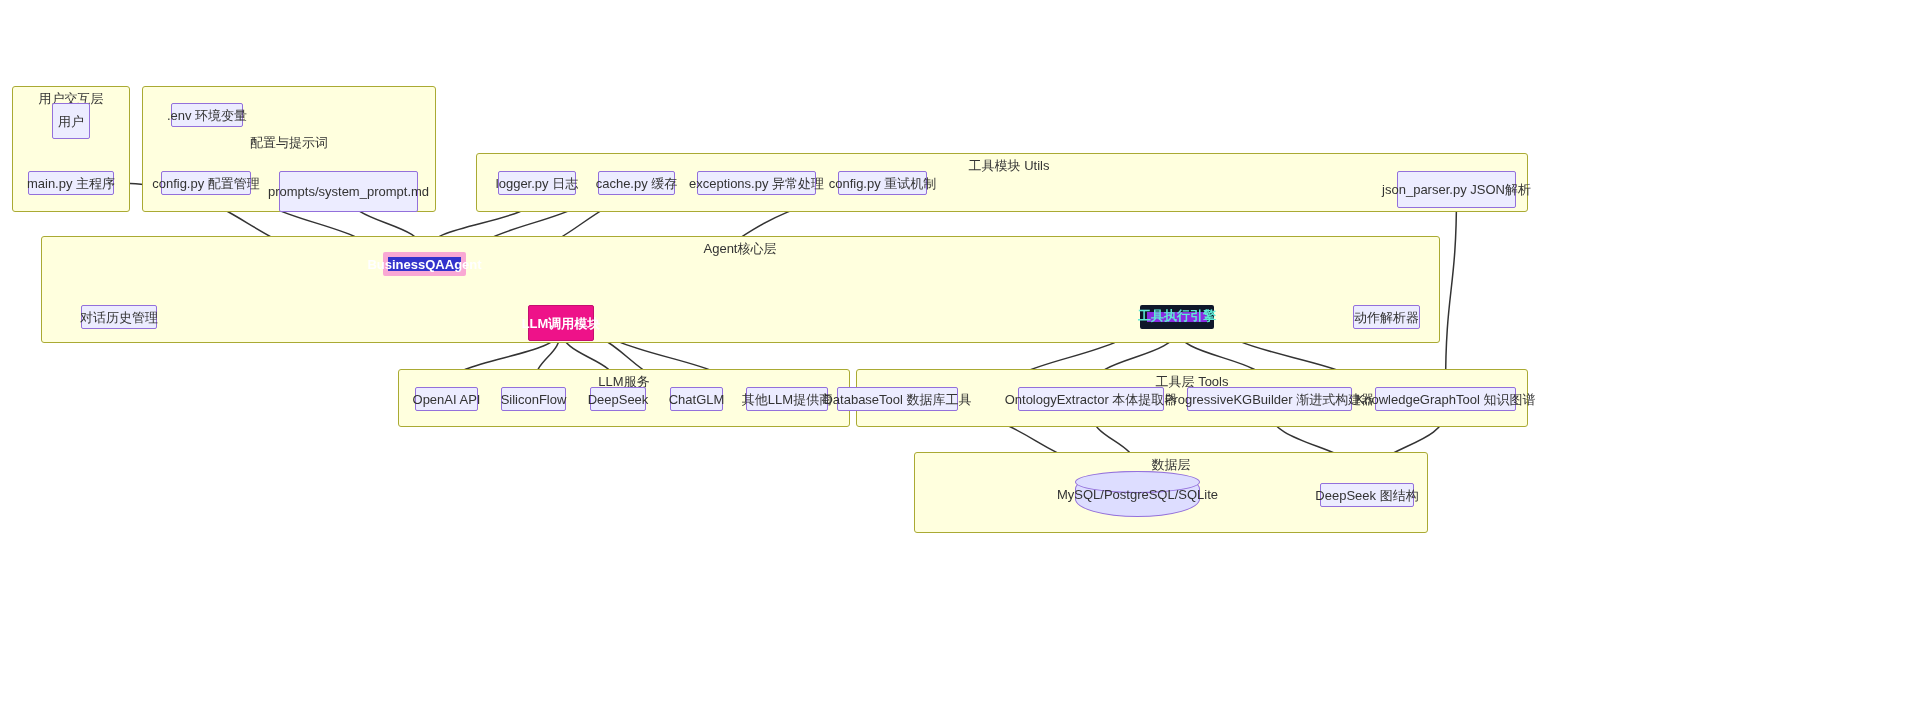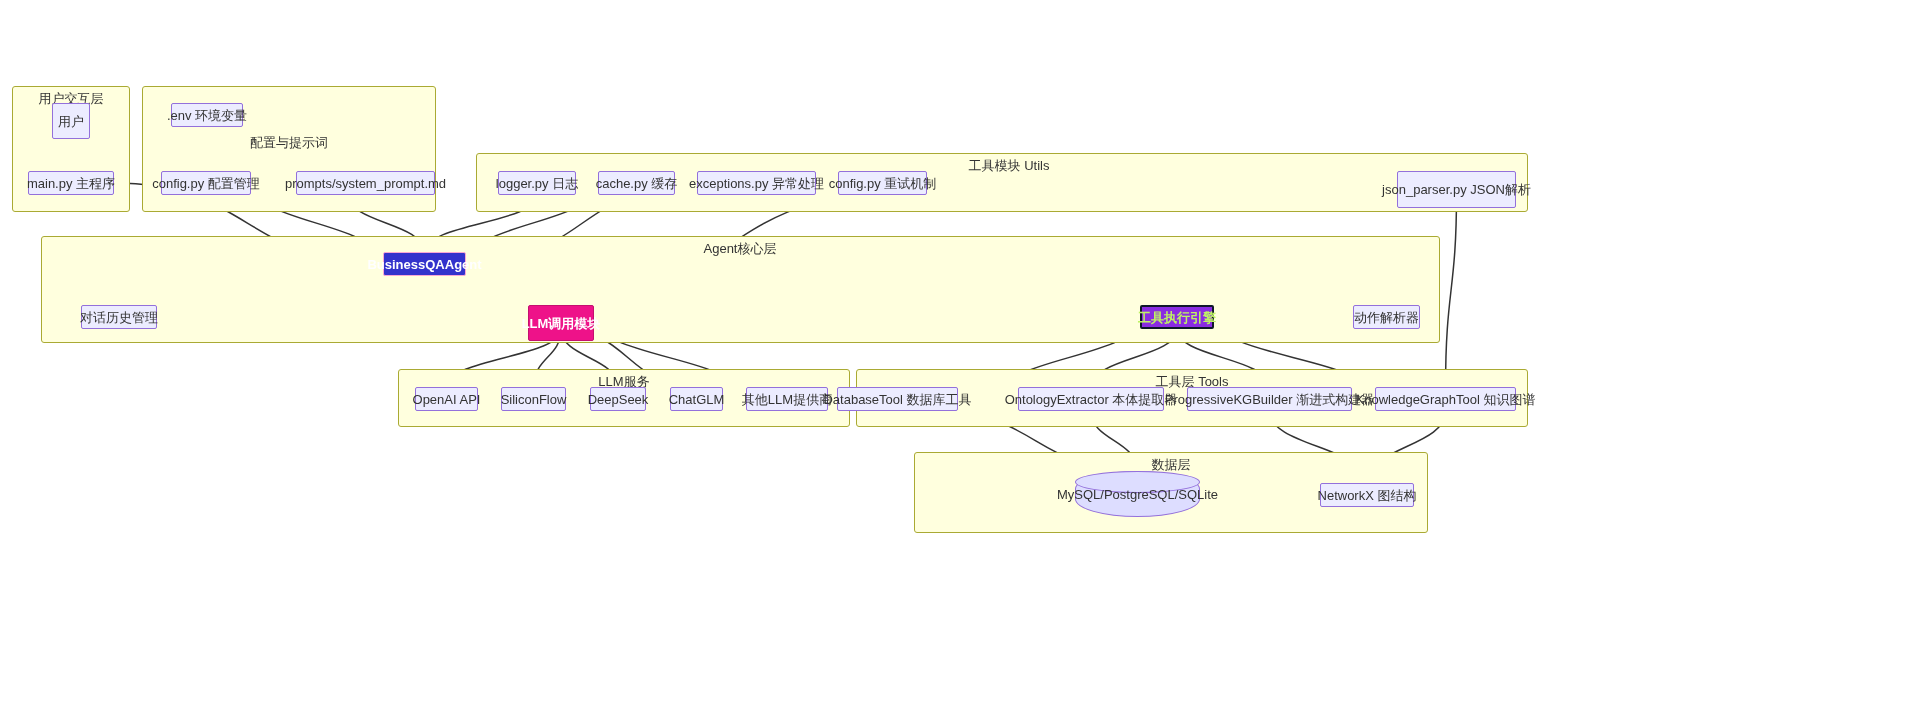--- a/index.html
+++ b/index.html
@@ -32,35 +32,36 @@
     align-items:center;
     justify-content:center;
     font-size:13px;
     color:#333333;
     white-space:nowrap;
     padding:0 9px;
     line-height:1;
   }
   .node.accent-blue{
     background:#3333cc;
-    border:1px solid #f9a8d4;
+    border:5px solid #f9a8d4;
     color:#ffffff;
     font-weight:bold;
   }
   .node.accent-pink{
     background:#ee1289;
     border:1px solid #c4106f;
     color:#ffffff;
     font-weight:bold;
   }
   .node.accent-purple{
     background:#8a2be2;
-    border:2px solid #0f172a;
-    color:#bef264;
+    border:7px solid #0f172a;
+    color:#5eead4;
     font-weight:bold;
+    align-items:flex-end;
   }
   
   .node.cylinder{
     background:#ddddff;
     border:1px solid #9370db;
     border-radius:50%/18px;
     font-size:13px;
   }
   .node.cylinder::before{
     content:"";
@@ -136,21 +137,21 @@
       </div>
       <div class="node" style="left: 28px; top: 171px; width: 86px; height: 24px;">
         <span>main.py 主程序</span>
       </div>
       <div class="node" style="left: 171px; top: 103px; width: 72px; height: 24px;">
         <span>.env 环境变量</span>
       </div>
       <div class="node" style="left: 161px; top: 171px; width: 90px; height: 24px;">
         <span>config.py 配置管理</span>
       </div>
-      <div class="node" style="left: 279px; top: 171px; width: 139px; height: 24px; margin-left: 17px;">
+      <div class="node" style="left: 279px; top: 171px; width: 139px; height: 41px;">
         <span>prompts/system_prompt.md</span>
       </div>
       <div class="node" style="left: 498px; top: 171px; width: 78px; height: 24px;">
         <span>logger.py 日志</span>
       </div>
       <div class="node" style="left: 598px; top: 171px; width: 77px; height: 24px;">
         <span>cache.py 缓存</span>
       </div>
       <div class="node" style="left: 697px; top: 171px; width: 119px; height: 24px;">
         <span>exceptions.py 异常处理</span>
@@ -200,16 +201,16 @@
       <div class="node" style="left: 1187px; top: 387px; width: 165px; height: 24px;">
         <span>ProgressiveKGBuilder 渐进式构建器</span>
       </div>
       <div class="node" style="left: 1375px; top: 387px; width: 141px; height: 24px;">
         <span>KnowledgeGraphTool 知识图谱</span>
       </div>
       <div class="node cylinder" style="left: 1075px; top: 471px; width: 125px; height: 46px;">
         <span>MySQL/PostgreSQL/SQLite</span>
       </div>
       <div class="node" style="left: 1320px; top: 483px; width: 94px; height: 24px;">
-        <span>NetworkX 图结构</span>
+        <span>DeepSeek 图结构</span>
       </div>
     </div>
 </div>
 
 </body></html>

